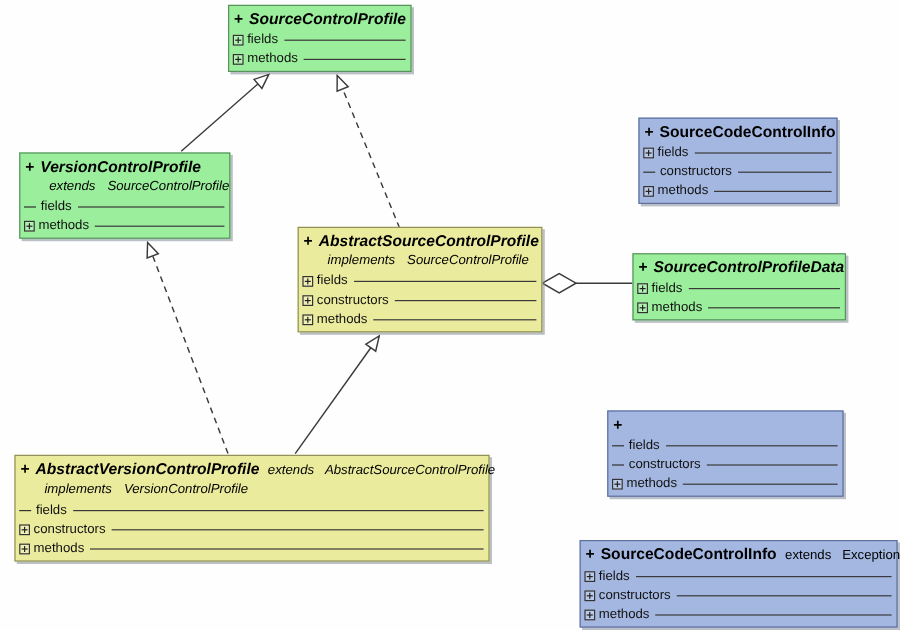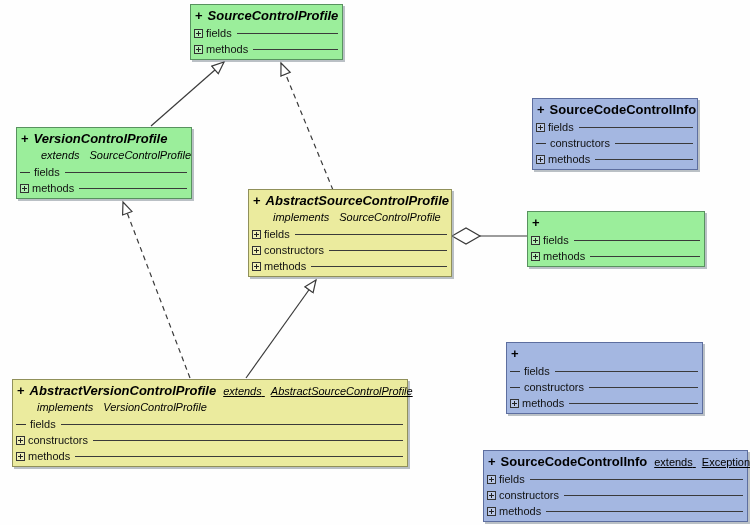--- a/index.html
+++ b/index.html
@@ -15,21 +15,21 @@
   }
   .c-green  { background:#9bee9b; border-color:#58925f; }
   .c-yellow { background:#ebeb9e; border-color:#90905a; }
   .c-blue   { background:#a4b7e1; border-color:#5d6e9f; }
   .title {
     display:flex; align-items:baseline; padding:2px 4px 1px;
     font-size:13px; font-weight:bold; color:#000; line-height:16px; white-space:nowrap;
   }
   .title .plus { margin-right:5px; font-weight:bold; }
   .c-green .tname, .c-yellow .tname { font-style:italic; }
-  .inline-ext { font-size:11px; font-weight:normal; margin-left:7px; white-space:nowrap;text-decoration:underline; }
+  .inline-ext { font-size:11px; font-weight:normal; margin-left:7px; white-space:nowrap; }
   .inline-ext .ext-type { margin-left:6px; }
   .c-yellow .inline-ext { font-style:italic; }
   .subtitle {
     font-size:11px; font-style:italic; color:#000;
     padding:0 4px 2px 24px; line-height:14px; display:flex; white-space:nowrap;
   }
   .subtitle .sub-type { margin-left:10px; }
   .mrow {
     display:flex; align-items:center; height:16px;
     padding:0 4px 0 3px; font-size:11px; color:#111;
@@ -155,20 +155,21 @@
     <div class="mrow">
       <span class="plusbox"></span>
       <span class="mlabel">methods</span>
       <span class="rule"></span>
     </div>
   </div>
 
   <div class="uml-box c-green" style="left:527px; top:211px; width:178px;">
     <div class="title">
       <span class="plus">+</span>
+      <span class="tname">SourceControlProfileData</span>
     </div>
     <div class="mrow">
       <span class="plusbox"></span>
       <span class="mlabel">fields</span>
       <span class="rule"></span>
     </div>
     <div class="mrow">
       <span class="plusbox"></span>
       <span class="mlabel">methods</span>
       <span class="rule"></span>

